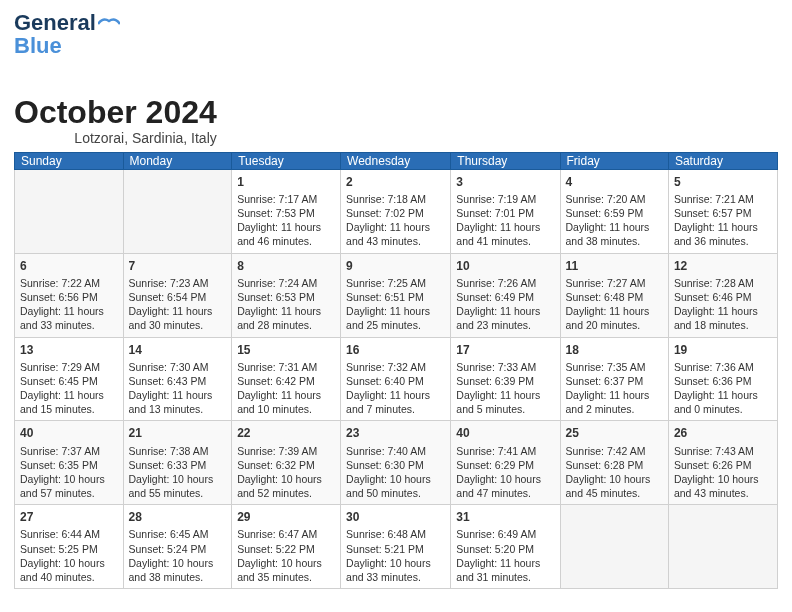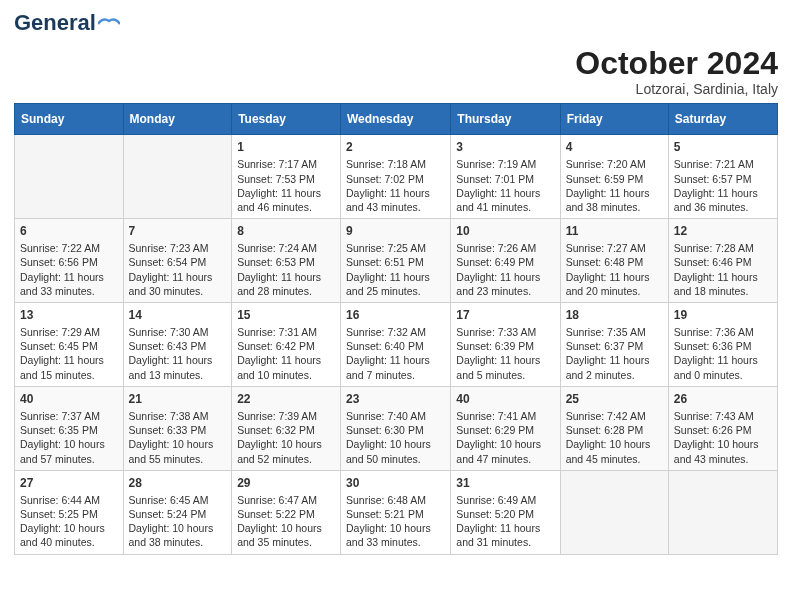--- a/index.html
+++ b/index.html
@@ -14,20 +14,21 @@
       width: 792px;
       min-height: 612px;
       background: #fff;
       padding: 10px 14px 10px 14px;
     }
     .header {
       display: flex;
       justify-content: space-between;
       align-items: flex-start;
       margin-bottom: 6px;
+      flex-direction: column;
     }
     .logo {
       display: flex;
       flex-direction: column;
       align-items: flex-start;
     }
     .title-area {
       text-align: right;
       margin-top: 36px;
     }
@@ -43,23 +44,23 @@
     }
     .calendar {
       width: 100%;
       border-collapse: collapse;
       font-size: 11px;
     }
     .calendar th {
       background: #2a6db5;
       color: #fff;
       text-align: left;
-      padding: 8px 6px;
+      padding: 1px 6px;
       font-size: 12px;
-      font-weight: bold;
+      font-weight: normal;
       border: 1px solid #1a5a9a;
     }
     .calendar td {
       vertical-align: top;
       border: 1px solid #d0d0d0;
       padding: 4px 5px;
       width: 113px;
       min-height: 70px;
       background: #fff;
       font-size: 10.5px;
@@ -88,20 +89,21 @@
 <div class="page">
   <div class="header">
     <div class="logo">
       <div style="display:flex;align-items:flex-start;">
         <div style="position:relative;">
           <div style="font-size:22px;font-weight:bold;color:#1a3a5c;line-height:1.15;">
             <span style="color:#1a3a5c;">General</span><svg style="display:inline-block;vertical-align:middle;margin-left:2px;" width="22" height="14" viewBox="0 0 22 14">
                 <path d="M0,7 Q5,0 11,4 Q17,0 22,7" fill="none" stroke="#4a90d9" stroke-width="2.5"></path>
               </svg>
           </div>
+          <div style="font-size:22px;font-weight:bold;color:#4a90d9;line-height:1.15;margin-top:-2px;">Blue</div>
         </div>
       </div>
     </div>
     <div class="title-area">
       <div class="month-title">October 2024</div>
       <div class="subtitle">Lotzorai, Sardinia, Italy</div>
     </div>
   </div>
 
   <table class="calendar">

